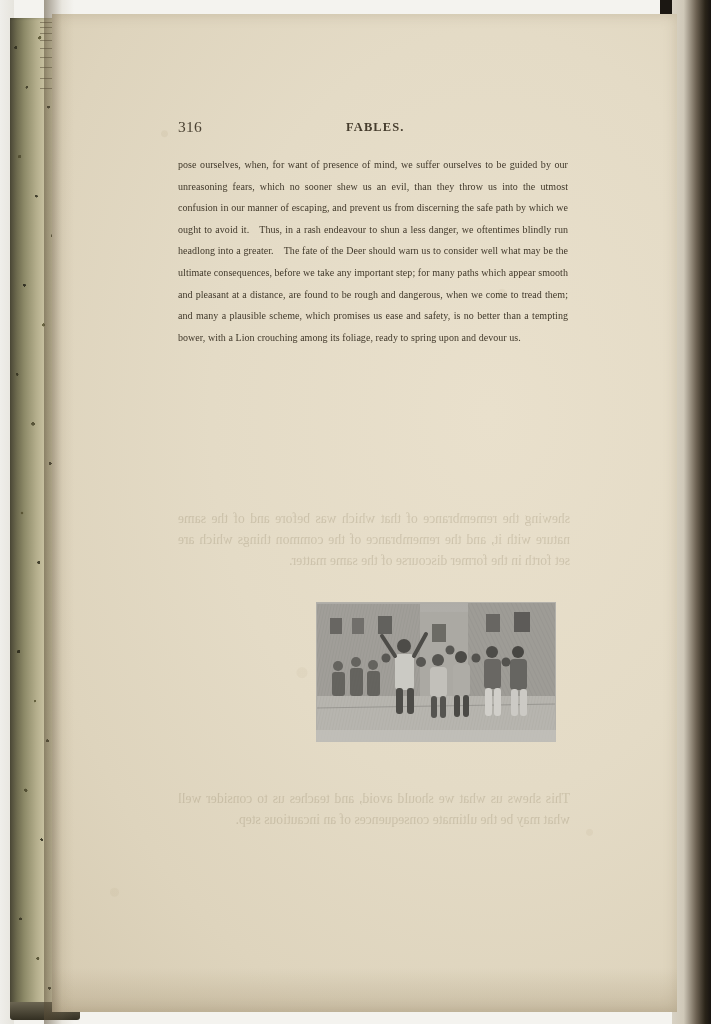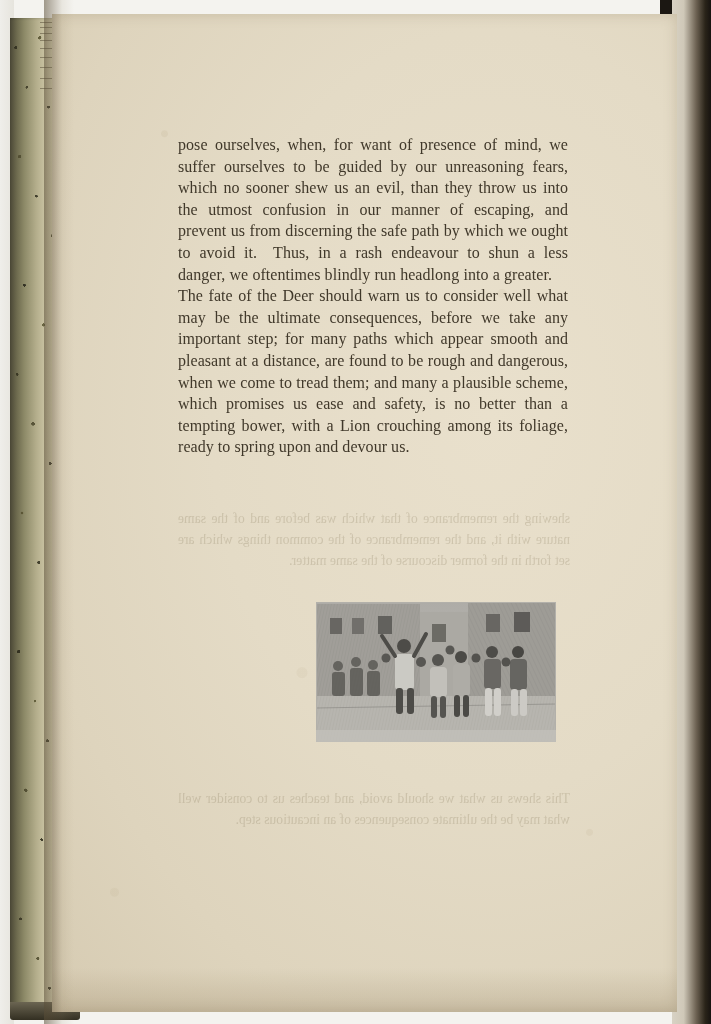--- a/index.html
+++ b/index.html
@@ -173,21 +173,21 @@
   .head-title {
     position: absolute;
     left: 168px;
     top: 2px;
     font-size: 12.5px;
     font-weight: bold;
     letter-spacing: 1.1px;
     color: #463d2e;
   }
   .body-text {
-    font-size: 16px;
+    font-size: 10px;
     line-height: 21.6px;
     color: #40382a;
     text-align: justify;
     text-justify: inter-word;
     -webkit-hyphens: manual;
     hyphens: manual;
     letter-spacing: .05px;
   }
 
   
@@ -271,20 +271,24 @@
     <div class="page-texture"></div>
     <div class="page-bottom-shadow"></div>
   </div>
 
   <div class="gutter"></div>
 
   <div class="ghost ghost-a">shewing the remembrance of that which was before and of the same nature with it, and the remembrance of the common things which are set forth in the former discourse of the same matter.</div>
   <div class="ghost ghost-b">This shews us what we should avoid, and teaches us to consider well what may be the ultimate consequences of an incautious step.</div>
 
   <div class="textblock">
+    <div class="running-head">
+      <span class="folio">316</span>
+      <span class="head-title">FABLES.</span>
+    </div>
     <p class="body-text">pose ourselves, when, for want of presence of mind, we suffer ourselves to be guided by our unreasoning fears, which no sooner shew us an evil, than they throw us into the utmost confusion in our manner of escaping, and prevent us from discerning the safe path by which we ought to avoid it. Thus, in a rash endeavour to shun a less danger, we oftentimes blindly run headlong into a greater. The fate of the Deer should warn us to consider well what may be the ultimate consequences, before we take any important step; for many paths which appear smooth and pleasant at a distance, are found to be rough and dangerous, when we come to tread them; and many a plausible scheme, which promises us ease and safety, is no better than a tempting bower, with a Lion crouching among its foliage, ready to spring upon and devour us.</p>
   </div>
 
   <div class="vignette">
     <svg width="240" height="140" viewBox="0 0 240 140" xmlns="http://www.w3.org/2000/svg" aria-hidden="true">
       <defs>
         <linearGradient id="sky" x1="0" y1="0" x2="0" y2="1">
           <stop offset="0%" stop-color="#b9b098"></stop>
           <stop offset="100%" stop-color="#cdc4ac"></stop>
         </linearGradient>

